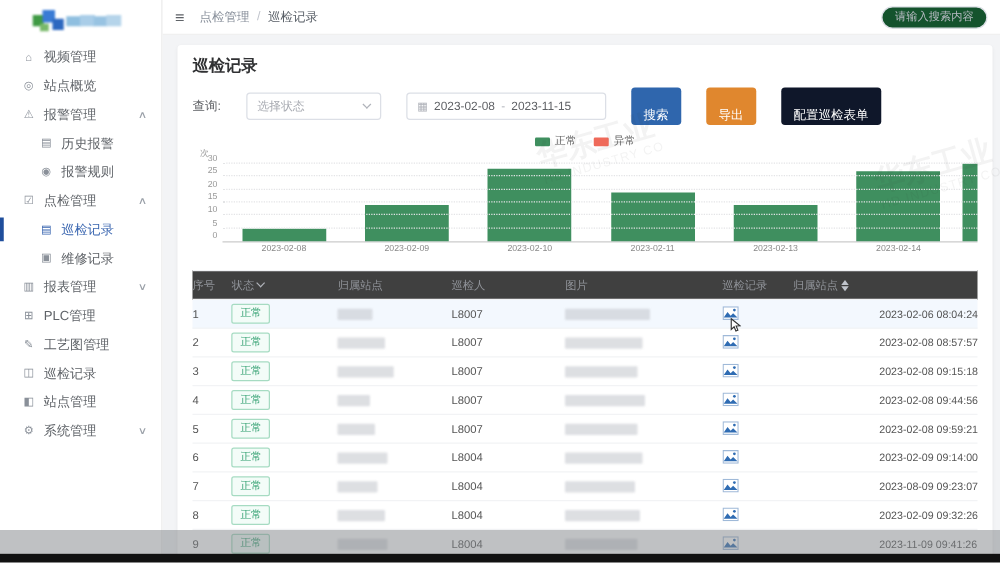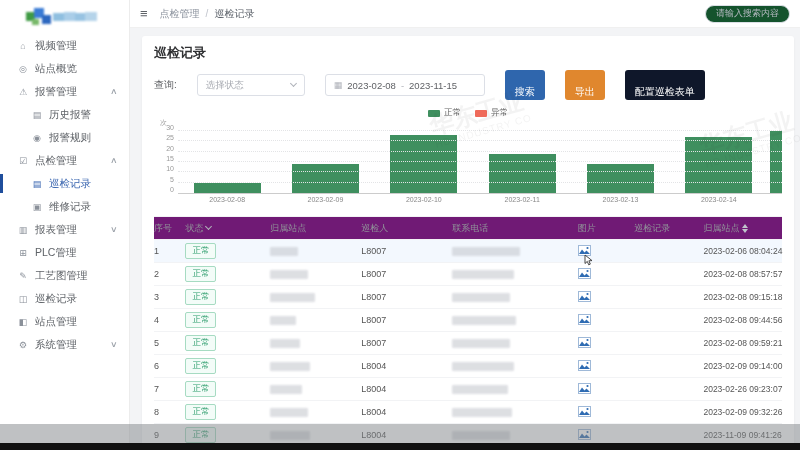--- a/index.html
+++ b/index.html
@@ -52,21 +52,21 @@
   .ytick{position:absolute;right:calc(100% + 4px);font-size:7px;color:#999;transform:translateY(-50%)}
   #bars{position:absolute;left:0;right:14px;bottom:0;top:0;display:flex}
   .cat{flex:1;position:relative;display:flex;justify-content:center;align-items:flex-end;height:100%}
   .bar{width:68%;}
   .xlabel{position:absolute;top:calc(100% + 3px);font-size:7px;color:#888;white-space:nowrap}
   #partial-bar{position:absolute;right:0;bottom:0;width:12px}
 
   
   #table{margin-top:8px}
   .trow{display:grid;grid-template-columns:5% 13.5% 14.5% 14.5% 20% 9% 11% 12.5%;align-items:center;height:23px;border-bottom:1px solid #f2f3f5;font-size:9px;color:#555}
-  #thead{height:24px;background:#701a75;color:#909399;border-top:1px solid #f2f3f5}
+  #thead{height:24px;background:#404040;color:#909399;border-top:1px solid #f2f3f5}
   .th{display:flex;align-items:center;gap:3px}
   .sorters{display:flex;flex-direction:column;gap:1px}
   .tri{width:0;height:0;border-left:3px solid transparent;border-right:3px solid transparent}
   .tri.up{border-bottom:4px solid #c0c4cc}
   .tri.down{border-top:4px solid #c0c4cc}
   .row-hl{background:#f3f8fe}
   .tag{display:inline-block;padding:1px 6px;border:1px solid #a6dbc2;color:#2f9e6e;background:#f3fcf8;border-radius:2px;font-size:8.5px}
   .blur-block{height:9px;background:#c7cad0;opacity:.6;filter:blur(1px);border-radius:1px}
   .time-cell{font-size:8.5px;white-space:nowrap;color:#555}
   .pic-wrap{position:relative;width:14px;height:12px;cursor:pointer}
@@ -253,23 +253,20 @@
             <span>状态</span>
             <span class="chev"></span>
           </div>
           <div class="th">
             <span>归属站点</span>
           </div>
           <div class="th">
             <span>巡检人</span>
           </div>
           <div class="th">
-            <span>联系电话</span>
-          </div>
-          <div class="th">
             <span>图片</span>
           </div>
           <div class="th">
             <span>巡检记录</span>
           </div>
           <div class="th">
             <span>归属站点</span>
             <span class="sorters">
               <span class="tri up"></span>
               <span class="tri down"></span>
@@ -396,21 +393,21 @@
             <div>L8004</div>
             <div>
               <div class="blur-block" style="width: 56px;"></div>
             </div>
             <div><span class="pic-wrap"><svg width="13" height="11" viewBox="0 0 13 11">
                   <rect x="0.5" y="0.5" width="12" height="10" fill="#fff" stroke="#9fb9d8"></rect>
                   <path d="M1 9 L4 4.5 L6.5 7.5 L8.5 5.5 L12 9 Z" fill="#2f6cb3"></path>
                   <circle cx="9.5" cy="3" r="1.1" fill="#2f6cb3"></circle>
                 </svg></span></div>
             <div></div>
-            <div class="time-cell">2023-02-26 09:23:07</div>
+            <div class="time-cell">2023-08-09 09:23:07</div>
           </div>
           <div class="trow">
             <div>8</div>
             <div><span class="tag">正常</span></div>
             <div>
               <div class="blur-block" style="width: 38px;"></div>
             </div>
             <div>L8004</div>
             <div>
               <div class="blur-block" style="width: 60px;"></div>

